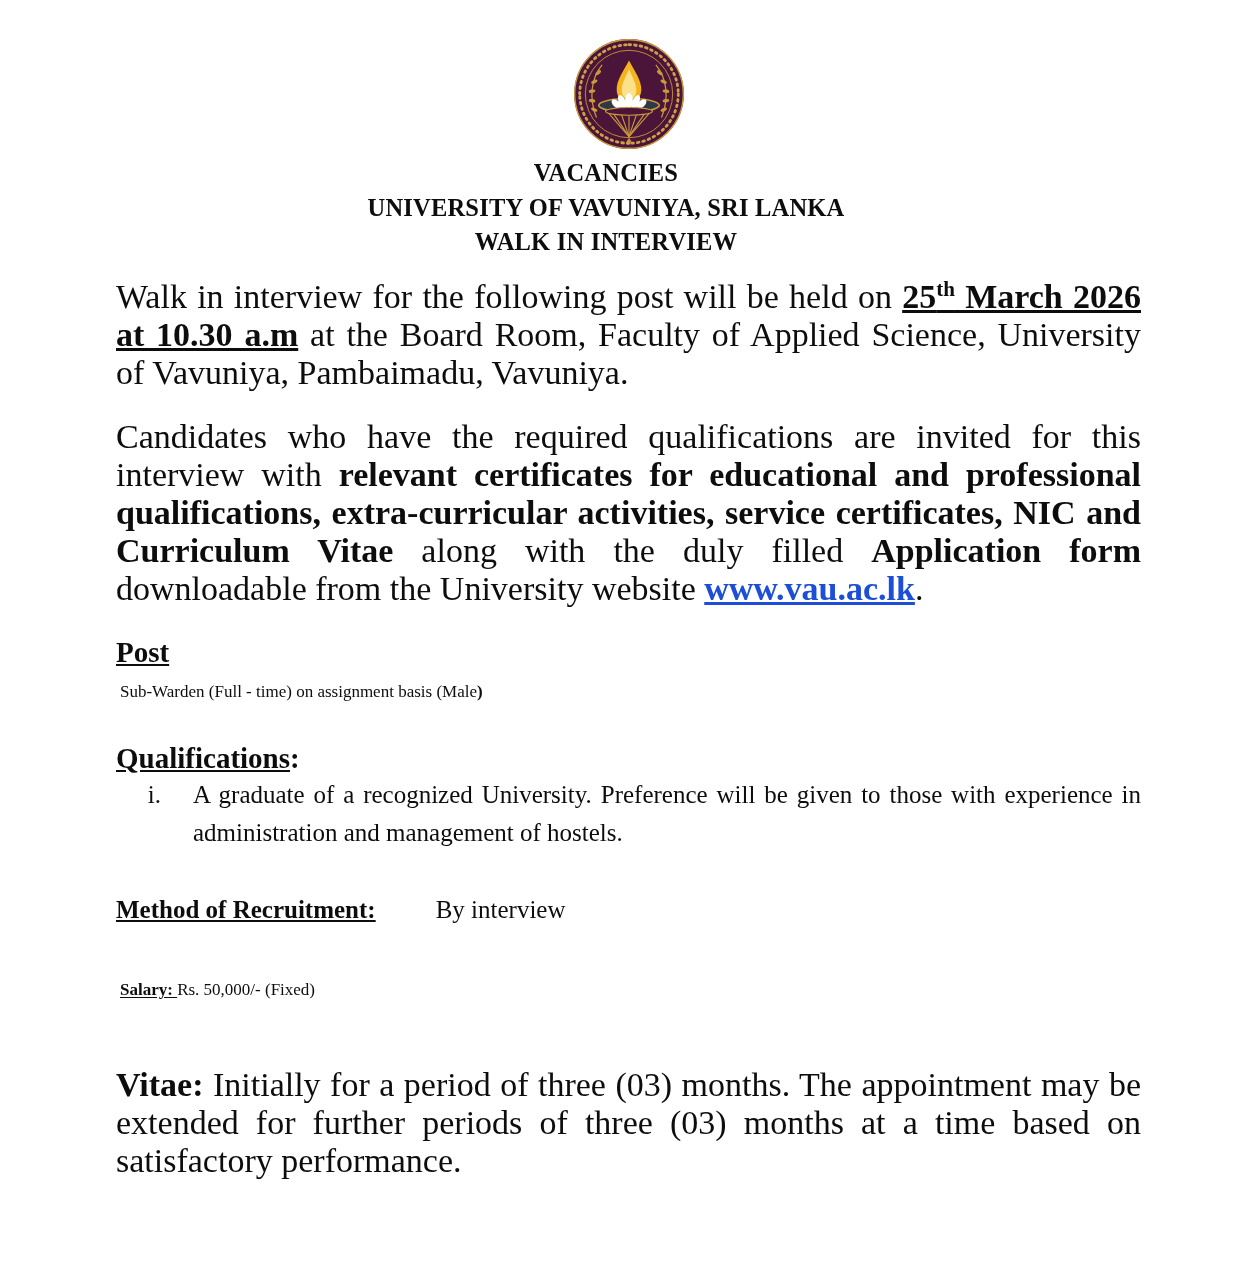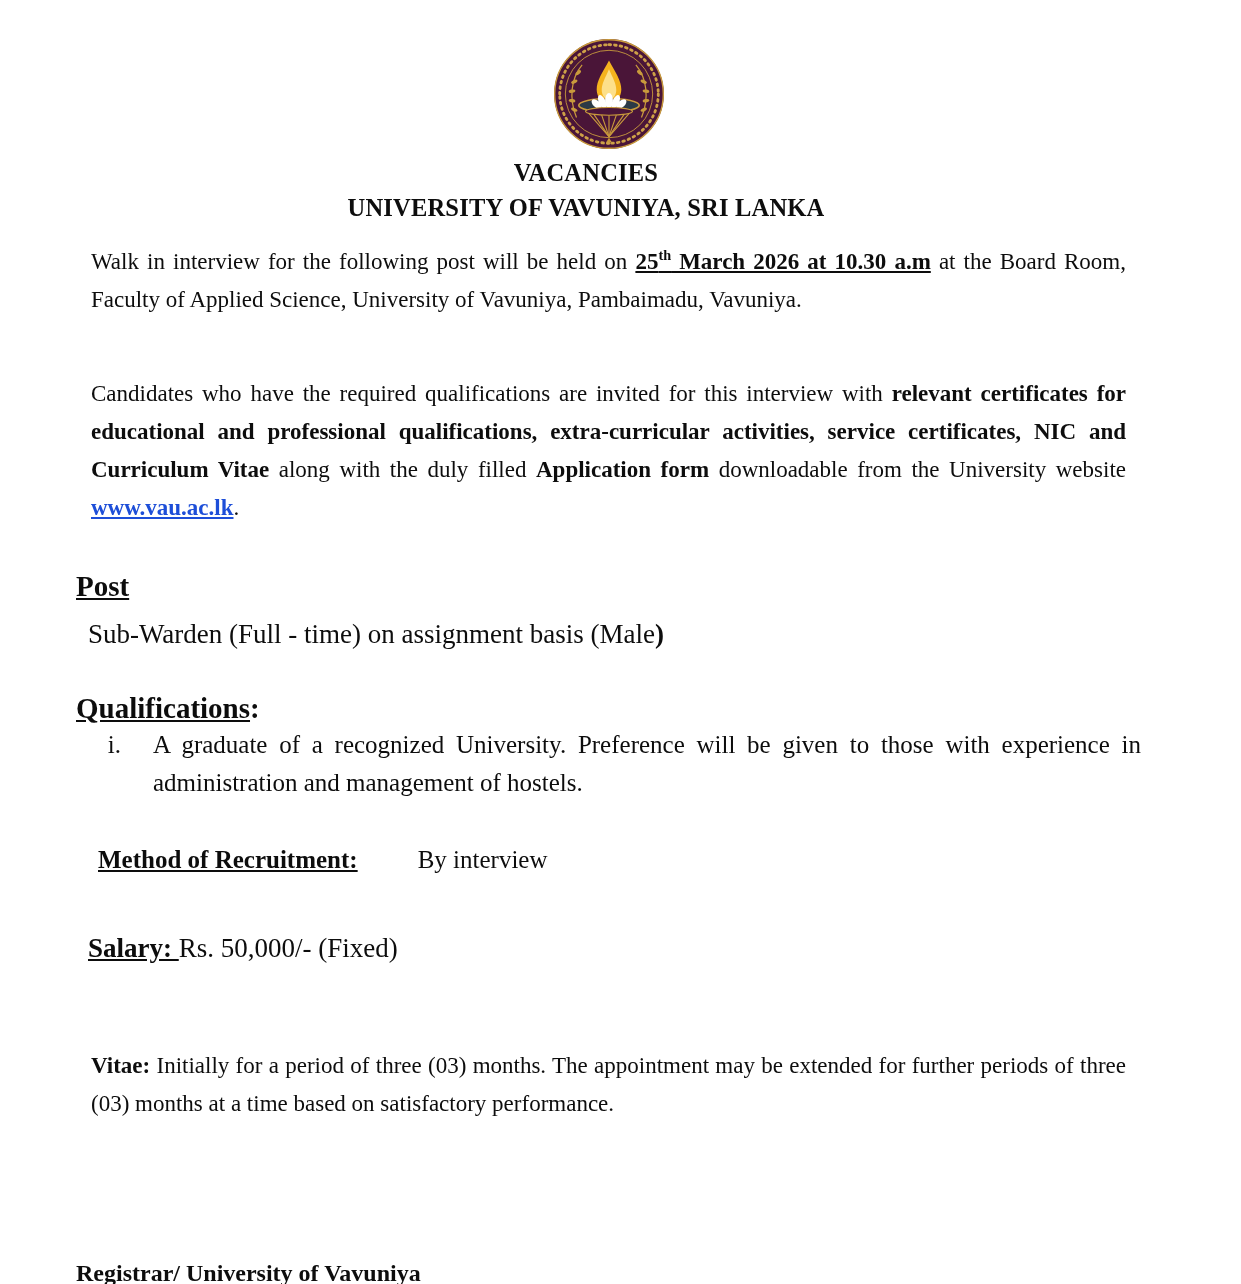--- a/index.html
+++ b/index.html
@@ -13,21 +13,21 @@
     height: 1284px;
     font-family: "Liberation Serif", "DejaVu Serif", serif;
     color: #0d0d0d;
     -webkit-font-smoothing: antialiased;
   }
   .page {
     position: relative;
     width: 1241px;
     height: 1284px;
     box-sizing: border-box;
-    padding: 0 100px 0 76px;
+    padding: 0 100px 0 116px;
     overflow: hidden;
   }
 
   
   .crest-wrap {
     width: 100%;
     display: flex;
     justify-content: center;
     padding-top: 38px;
     margin-right: 48px;
@@ -47,25 +47,25 @@
   .headings .h-line {
     font-weight: bold;
     font-size: 24.5px;
     letter-spacing: .2px;
     line-height: 34.5px;
     white-space: nowrap;
   }
 
   
   .para {
-    font-size: 23px;
+    font-size: 34px;
     line-height: 38px;
     text-align: justify;
     text-justify: inter-word;
-    margin: 15px;
+    margin: 0;
   }
   .para.first { margin-top: 18px; }
   .gap-sm { height: 14px; }
   .gap-md { height: 26px; }
   .gap-lg { height: 40px; }
 
   b, .b { font-weight: bold; }
   .bu { font-weight: bold; text-decoration: underline; text-underline-offset: 2px; }
   sup {
     font-size: 0.62em;
@@ -79,23 +79,23 @@
     text-underline-offset: 2px;
   }
 
   
   .section-label {
     font-size: 29px;
     line-height: 36px;
     margin: 0;
   }
   .plain-line {
-    font-size: 27px;
+    font-size: 17px;
     line-height: 36px;
-    margin: 12px;
+    margin: 4px;
   }
 
   
   .rlist {
     margin: 0;
     padding: 0;
     list-style: none;
   }
   .rlist li {
     position: relative;
@@ -112,21 +112,20 @@
     width: 45px;
     text-align: right;
     font-size: 25px;
   }
 
   .kv-row {
     font-size: 25px;
     line-height: 36px;
     display: flex;
     align-items: center;
-    margin-left: 22px;
   }
   .kv-row .kv-key { white-space: nowrap; }
   .kv-row .kv-val { margin-left: 60px; }
 
   
   .footer {
     margin-top: 78px;
   }
   .footer div {
     font-weight: bold;
@@ -192,20 +191,21 @@
         <line x1="130" y1="132" x2="100" y2="176"></line>
       </g>
       <ellipse cx="100" cy="131" rx="42" ry="7" fill="#4a1538" stroke="#c99a3c" stroke-width="2"></ellipse>
       <polygon points="100,178 95,186 105,186" fill="#c99a3c"></polygon>
     </svg>
   </div>
 
   <div class="headings">
     <div class="h-line">VACANCIES</div>
     <div class="h-line">UNIVERSITY OF VAVUNIYA, SRI LANKA</div>
+    <div class="h-line">WALK IN INTERVIEW</div>
   </div>
 
   <p class="para first"><span>Walk in interview for the following post will be held on </span><span class="bu"><span>25</span><sup>th</sup><span> March 2026 at 10.30 a.m</span></span><span> at the Board Room, Faculty of Applied Science, University of Vavuniya, Pambaimadu, Vavuniya.</span></p>
 
   <div class="gap-md"></div>
 
   <p class="para"><span>Candidates who have the required qualifications are invited for this interview with </span><b>relevant certificates for educational and professional qualifications, extra-curricular activities, service certificates, NIC and Curriculum Vitae</b><span> along with the duly filled </span><b>Application form</b><span> downloadable from the University website </span><a class="link" href="#">www.vau.ac.lk</a><span>.</span></p>
 
   <div class="gap-md"></div>
 

